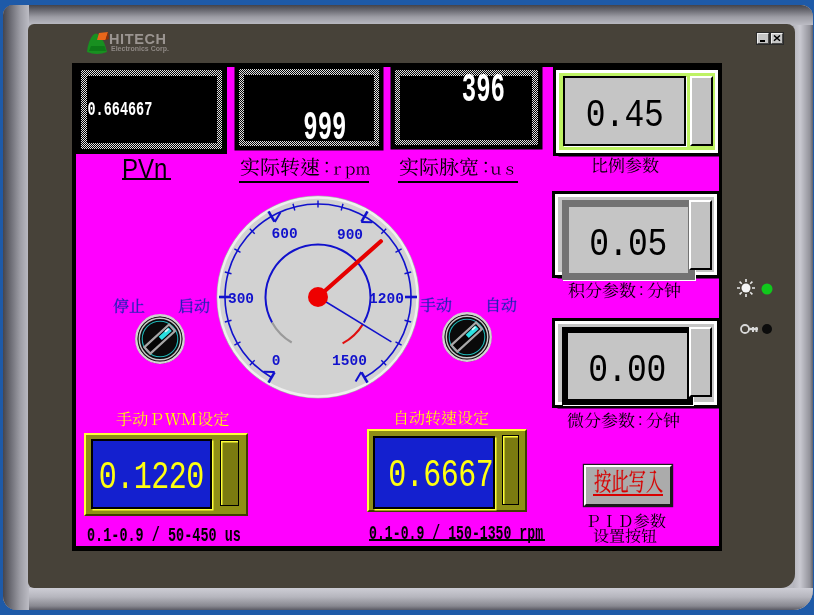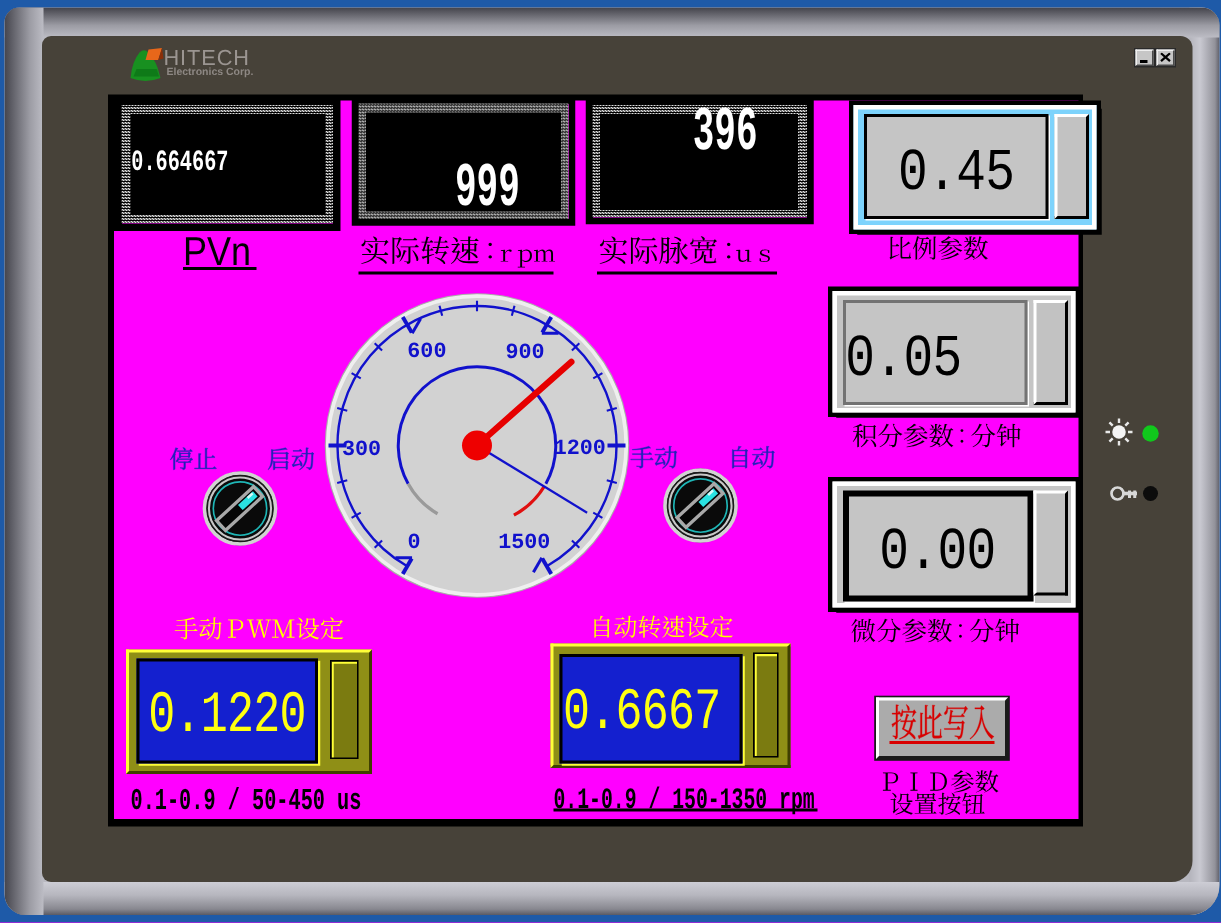--- a/index.html
+++ b/index.html
@@ -54,21 +54,21 @@
     <div class="abs" style="left:0;top:0;width:100%;height:20px;background:linear-gradient(#43434b,#9c9ca4 60%,#bcbcc4)"></div>
     <div class="abs" style="left:0;top:0;width:26px;height:100%;background:linear-gradient(to right,#45454d,#9c9ca4 65%,#bcbcc4)"></div>
     <div class="abs" style="left:25px;top:19px;right:18px;bottom:22px;background:#474239;border-radius:6px 8px 14px 6px"></div>
   </div>
 <svg class="abs" style="left:85px;top:30px" width="120" height="28">
 <path d="M2 22 Q3 11 8 5 Q11 2 14 5 L17 9 Q19 12 20 15 L22 22 Q12 26 2 22 Z" fill="#189020"></path>
 <path d="M4 21 L21 21 L19.5 16 L6 16 Z" fill="#0d7417" opacity="0.8"></path>
 <polygon points="14,3 23,2 20.5,10 12,10" fill="#e8671a"></polygon>
 <polygon points="20.5,10 23,2 24,9" fill="#8a2e08"></polygon>
 </svg>
-<div class="abs" style="left:109px;top:31px;color:#9b9591;font-size:14.5px;font-weight:normal;letter-spacing:0.6px">HITECH</div>
+<div class="abs" style="left:109px;top:31px;color:#9b9591;font-size:14.5px;font-weight:bold;letter-spacing:0.6px">HITECH</div>
 <div class="abs" style="left:111px;top:45px;color:#8e8884;font-size:7px;font-weight:bold">Electronics Corp.</div>
 <div class="abs" style="left:756.5px;top:33px;width:10px;height:9px;background:#c6c6c6;border:1px solid;border-color:#efefef #4a4a4a #4a4a4a #efefef;box-shadow:0 0 0 1px #2a2a2a">
     <div class="abs" style="left:2px;bottom:1px;width:5px;height:2px;background:#000"></div>
   </div>
 <div class="abs" style="left:771px;top:33px;width:10px;height:9px;background:#c6c6c6;border:1px solid;border-color:#efefef #4a4a4a #4a4a4a #efefef;box-shadow:0 0 0 1px #2a2a2a">
     <svg class="abs" style="left:1px;top:1px" width="8" height="7">
       <path d="M1 0.5 L7 5.8 M7 0.5 L1 5.8" stroke="#000" stroke-width="1.5"></path>
     </svg>
   </div>
 <svg class="abs" style="left:736px;top:277px" width="42" height="60">
@@ -95,34 +95,34 @@
 <div class="abs" style="left:238.5px;top:69px;width:140.5px;height:77px;background:repeating-conic-gradient(#e0e0e0 0% 25%,#000 25% 50%) 0 0/2px 2px;box-shadow:0 0 0 4.5px #000">
     <div class="abs" style="left:5.5px;top:5.5px;right:5.5px;bottom:5.5px;background:#000;display:flex;align-items:flex-end">
       <div class="mono" style="width:100%;text-align:right;padding-right:27px;color:#fff;font-size:24px;font-weight:bold;transform:scaleY(1.72);margin-top:11px">999</div>
     </div>
   </div>
 <div class="abs" style="left:394.5px;top:70px;width:143px;height:75px;background:repeating-conic-gradient(#e0e0e0 0% 25%,#000 25% 50%) 0 0/2px 2px;box-shadow:0 0 0 4.5px #000">
     <div class="abs" style="left:5.5px;top:5.5px;right:5.5px;bottom:5.5px;background:#000;display:flex;">
       <div class="mono" style="width:100%;text-align:right;padding-right:27px;color:#fff;font-size:24px;font-weight:bold;transform:scaleY(1.72);margin-top:10px">396</div>
     </div>
   </div>
-<div class="abs" style="left:569px;top:70px;width:156px;height:77px;background:#7dd3fc;border:3px solid #fff;box-shadow:0 0 0 3px #000,3px 3px 0 0.5px #000">
+<div class="abs" style="left:556px;top:70px;width:156px;height:77px;background:#bef264;border:3px solid #fff;box-shadow:0 0 0 3px #000,3px 3px 0 0.5px #000">
     <div class="abs" style="left:4px;top:3px;width:119px;height:66px;background:#c5c5c5;border:2px solid #000;box-shadow:1px 1px 0 #fff;display:flex;align-items:center;justify-content:center">
       <div class="mono" style="color:#000;font-size:33px;transform:scaleY(1.2);letter-spacing:-0.4px;margin-top:8px">0.45</div>
     </div>
     <div class="abs" style="right:2px;top:3px;width:19px;height:66px;background:#c2c2c2;border:2px solid;border-color:#fff #000 #000 #fff"></div>
   </div>
 <div class="abs" style="left:554.5px;top:194px;width:156px;height:74.5px;background:#c5c5c5;border:3px solid #fff;box-shadow:0 0 0 3px #000,3px 3px 0 0.5px #000">
-    <div class="abs" style="left:4px;top:3px;width:119px;height:66px;background:#c5c5c5;border:2px solid #737373;box-shadow:1px 1px 0 #fff;display:flex;align-items:center;">
+    <div class="abs" style="left:4px;top:3px;width:119px;height:66px;background:#c5c5c5;border:7px solid #737373;box-shadow:1px 1px 0 #fff;display:flex;align-items:center;justify-content:center">
       <div class="mono" style="color:#000;font-size:33px;transform:scaleY(1.2);letter-spacing:-0.4px;margin-top:8px">0.05</div>
     </div>
     <div class="abs" style="right:2px;top:3px;width:19px;height:66px;background:#c2c2c2;border:2px solid;border-color:#fff #000 #000 #fff"></div>
   </div>
 <div class="abs" style="left:554.5px;top:321px;width:156px;height:78px;background:#c5c5c5;border:3px solid #fff;box-shadow:0 0 0 3px #000,3px 3px 0 0.5px #000">
-    <div class="abs" style="left:4px;top:3px;width:119px;height:66px;background:#c5c5c5;border:4px solid #000000;box-shadow:1px 1px 0 #fff;display:flex;align-items:center;justify-content:center">
+    <div class="abs" style="left:4px;top:3px;width:119px;height:66px;background:#c5c5c5;border:6px solid #000000;box-shadow:1px 1px 0 #fff;display:flex;align-items:center;justify-content:center">
       <div class="mono" style="color:#000;font-size:33px;transform:scaleY(1.2);letter-spacing:-0.4px;margin-top:8px">0.00</div>
     </div>
     <div class="abs" style="right:2px;top:3px;width:19px;height:66px;background:#c2c2c2;border:2px solid;border-color:#fff #000 #000 #fff"></div>
   </div>
 <div class="abs" style="left:584px;top:464.5px;width:84px;height:37px;background:#ababab;border:2px solid;border-color:#fff #1a1a1a #1a1a1a #fff;box-shadow:0 0 0 1.2px #1a1a1a"></div>
 <svg style="position:absolute;left:239.5px;top:156.5px;overflow:visible" width="132" height="26">
     <g fill="#000">
       <use href="#ga" transform="translate(0.0,17.4) scale(0.02000,-0.02000)"></use>
       <use href="#gb" transform="translate(20.0,17.4) scale(0.02000,-0.02000)"></use>
       <use href="#gc" transform="translate(40.0,17.4) scale(0.02000,-0.02000)"></use>
@@ -314,18 +314,18 @@
       <rect x="26.6" y="23.4" width="13.5" height="4.6" fill="#2ae2e2"></rect>
       <rect x="34.5" y="23.4" width="4.5" height="1.7" fill="#d8fafa"></rect>
     </g>
   </svg>
 <div class="abs" style="left:84.3px;top:432.5px;width:160px;height:79px;background:#8f8f16;border:2px solid;border-color:#ffff38 #3f3f00 #3f3f00 #ffff38"></div>
 <div class="abs" style="left:90.8px;top:439px;width:117px;height:66px;background:#1420cf;border:2px solid #000;box-shadow:1.5px 1.5px 0 #ffff38;display:flex;align-items:center;justify-content:center">
     <div class="mono" style="color:#ffff10;font-size:30px;transform:scaleY(1.3);letter-spacing:-0.5px;margin-top:7px">0.1220</div>
   </div>
 <div class="abs" style="left:219.6px;top:440.3px;width:17px;height:64px;background:#7b7b10;border:1.5px solid #000;box-shadow:inset 1.5px 1.5px 0 #ffff38"></div>
 <div class="abs" style="left:366.9px;top:428.6px;width:156px;height:79.3px;background:#8f8f16;border:2px solid;border-color:#ffff38 #3f3f00 #3f3f00 #ffff38"></div>
-<div class="abs" style="left:373.4px;top:436.4px;width:118px;height:69px;background:#1420cf;border:2px solid #000;box-shadow:1.5px 1.5px 0 #ffff38;display:flex;align-items:center;justify-content:flex-start">
+<div class="abs" style="left:373.4px;top:436.4px;width:118px;height:69px;background:#1420cf;border:2px solid #000;box-shadow:1.5px 1.5px 0 #ffff38;display:flex;align-items:center;justify-content:flex-end">
     <div class="mono" style="color:#ffff10;font-size:30px;transform:scaleY(1.3);letter-spacing:-0.5px;margin-top:7px">0.6667</div>
   </div>
 <div class="abs" style="left:502.2px;top:435.1px;width:15px;height:68px;background:#7b7b10;border:1.5px solid #000;box-shadow:inset 1.5px 1.5px 0 #ffff38"></div>
 <div class="mono abs" style="left:87px;top:524px;color:#000;font-size:13.5px;font-weight:bold;transform:scaleY(1.5);transform-origin:top left">0.1-0.9 / 50-450 us</div>
 <div class="mono abs" style="left:369px;top:521.5px;color:#000;font-size:13.2px;font-weight:bold;transform:scaleY(1.5);transform-origin:top left">0.1-0.9 / 150-1350 rpm</div>
 <div class="abs" style="left:368.5px;top:539px;width:176px;height:1.5px;background:#000"></div>
 </body></html>

